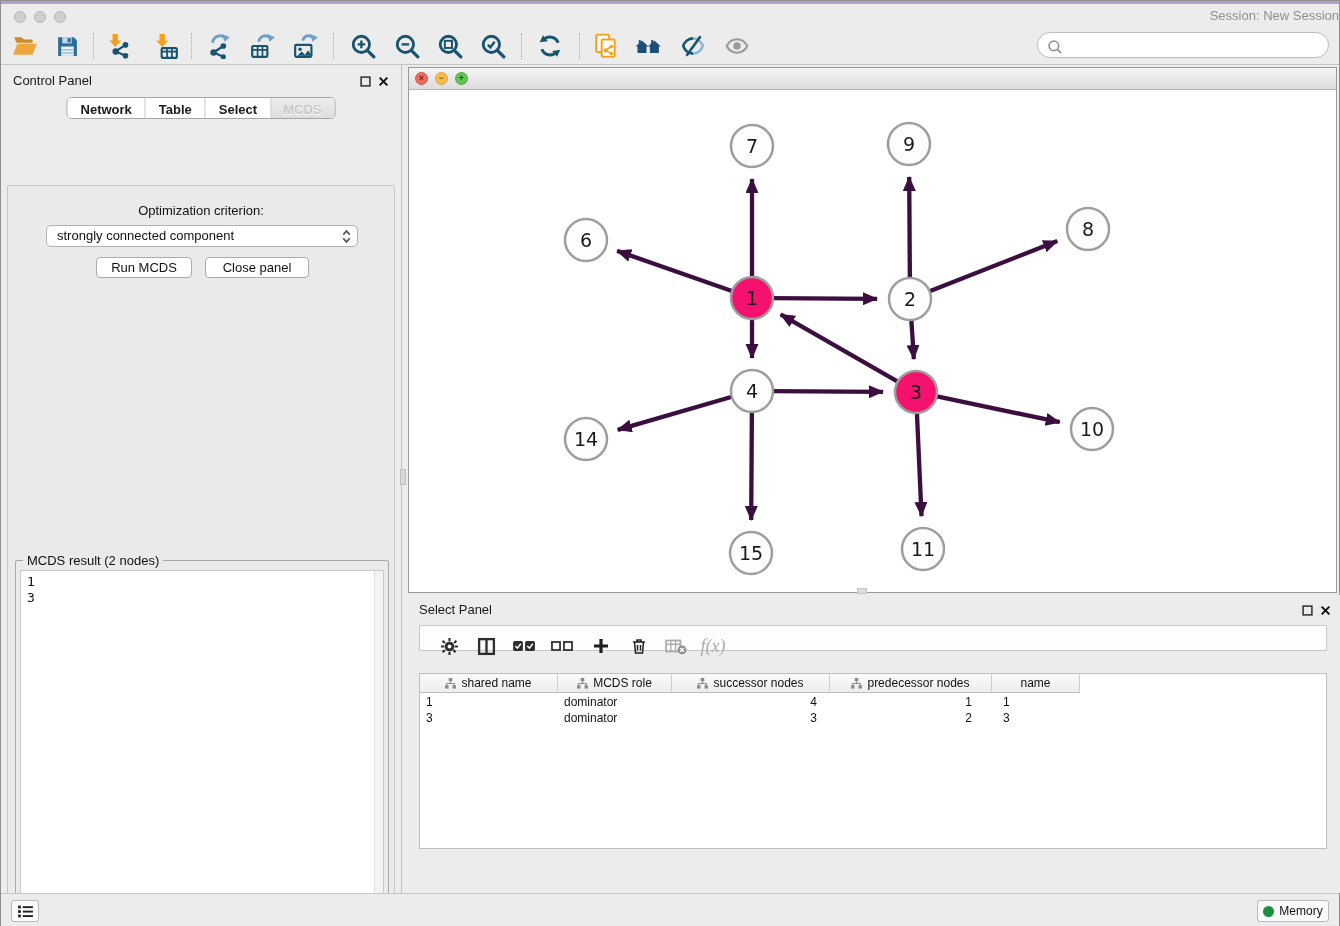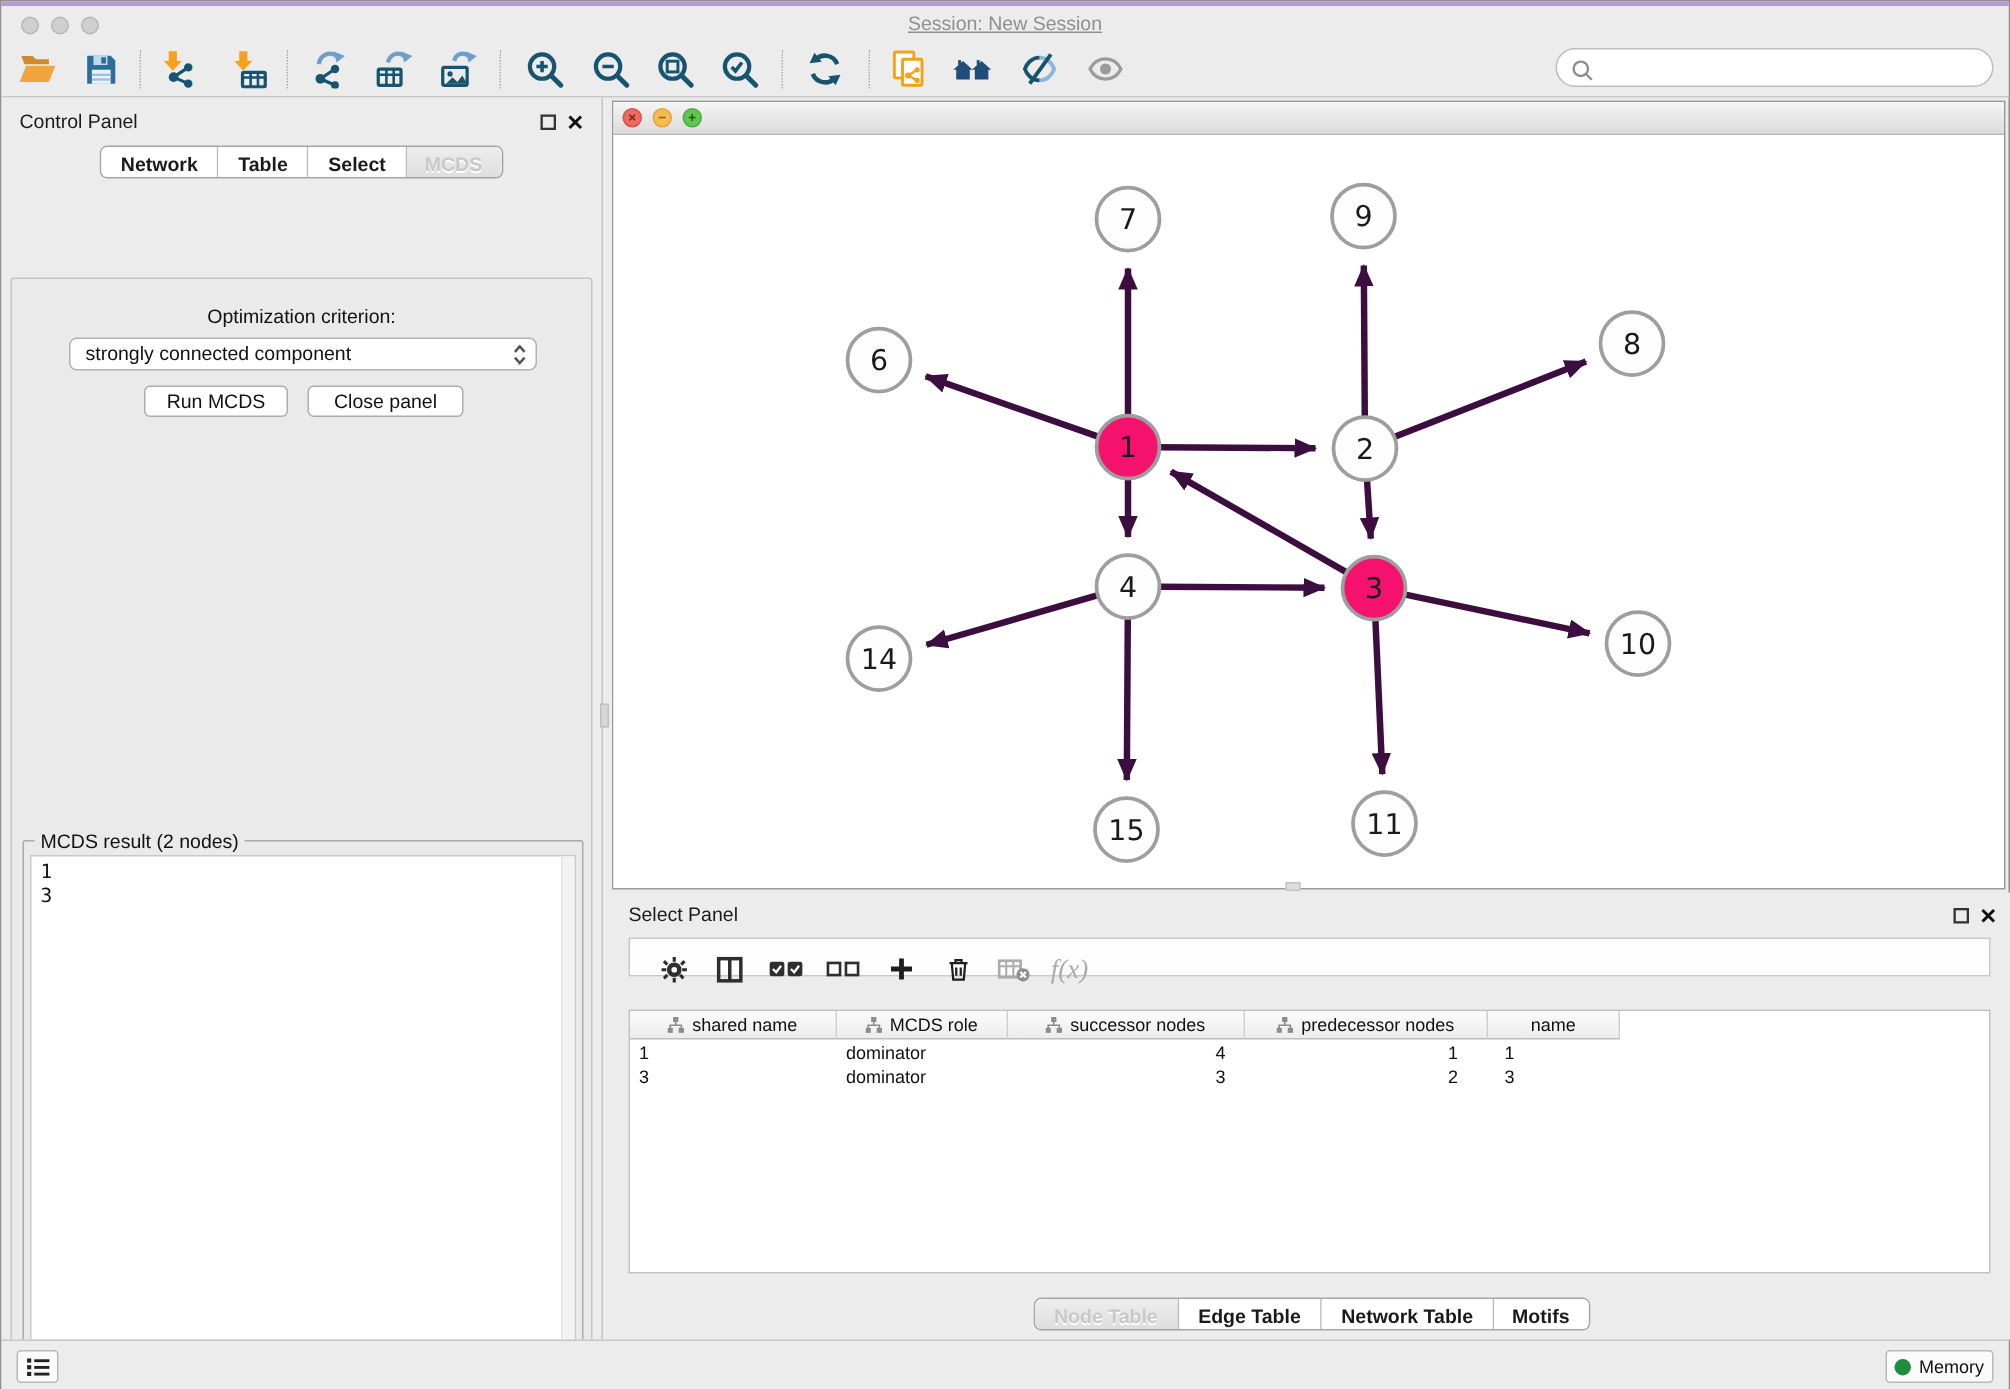--- a/index.html
+++ b/index.html
@@ -3,21 +3,21 @@
 <meta charset="utf-8">
 <style>
   * { margin:0; padding:0; box-sizing:border-box; }
   html,body { width:1340px; height:926px; }
   body { font-family:"Liberation Sans", sans-serif; background:#ECECEC; position:relative; overflow:hidden; }
   #app { position:absolute; inset:0; width:1340px; height:926px; background:#ECECEC; border:1px solid #8f8f8f; }
 
   
   .top-accent { position:absolute; left:0; top:0; width:100%; height:3px; background:#B79BD1; }
   .titlebar { position:absolute; left:0; top:3px; width:100%; height:23px; background:#ECECEC; }
-  .titlebar .win-title { position:absolute; left:0; right:0; top:4px; text-align:center; font-size:13px; color:#8F8F8F;text-decoration:underline; }
+  .titlebar .win-title { position:absolute; left:0; right:0; top:4px; text-align:right; font-size:13px; color:#8F8F8F; }
   .tl-dot { position:absolute; top:7px; width:12px; height:12px; border-radius:50%; background:#CFCFCF; border:1px solid #B6B6B6; }
 
   
   .toolbar { position:absolute; left:0; top:26px; width:100%; height:38px; background:#ECECEC; border-bottom:1px solid #C6C6C6; }
   .tbtn { position:absolute; top:4px; width:36px; height:30px; display:flex; align-items:center; justify-content:center; }
   .tbtn svg { display:block; }
   .tsep { position:absolute; top:6px; width:0; height:26px; border-left:1px dotted #ABABAB; }
   .searchbox { position:absolute; top:5px; right:10px; width:292px; height:26px; background:#fff; border:1px solid #BDBDBD; border-radius:13px; }
   .searchbox svg { position:absolute; left:9px; top:6px; }
   .searchbox input { position:absolute; left:28px; top:1px; width:255px; height:22px; border:none; outline:none; font-size:13px; background:transparent; }
@@ -500,26 +500,20 @@
           <div class="trow">
             <div class="tcell c1">3</div>
             <div class="tcell c2">dominator</div>
             <div class="tcell c3">3</div>
             <div class="tcell c4">2</div>
             <div class="tcell c5">3</div>
           </div>
         </div>
     </div>
 
-    <div class="seg" id="bottom-tabs">
-        <div class="tab active">Node Table</div>
-        <div class="tab">Edge Table</div>
-        <div class="tab">Network Table</div>
-        <div class="tab">Motifs</div>
-      </div>
   </div>
 
   <div class="statusbar">
     <div class="sbtn" id="list-btn">
       <svg width="17" height="15" viewBox="0 0 16 14">
           <g fill="#222">
             <rect x="1" y="1.5" width="2.6" height="2.6"></rect>
             <rect x="1" y="5.7" width="2.6" height="2.6"></rect>
             <rect x="1" y="9.9" width="2.6" height="2.6"></rect>
             <rect x="5.5" y="2" width="9.5" height="1.8"></rect>

